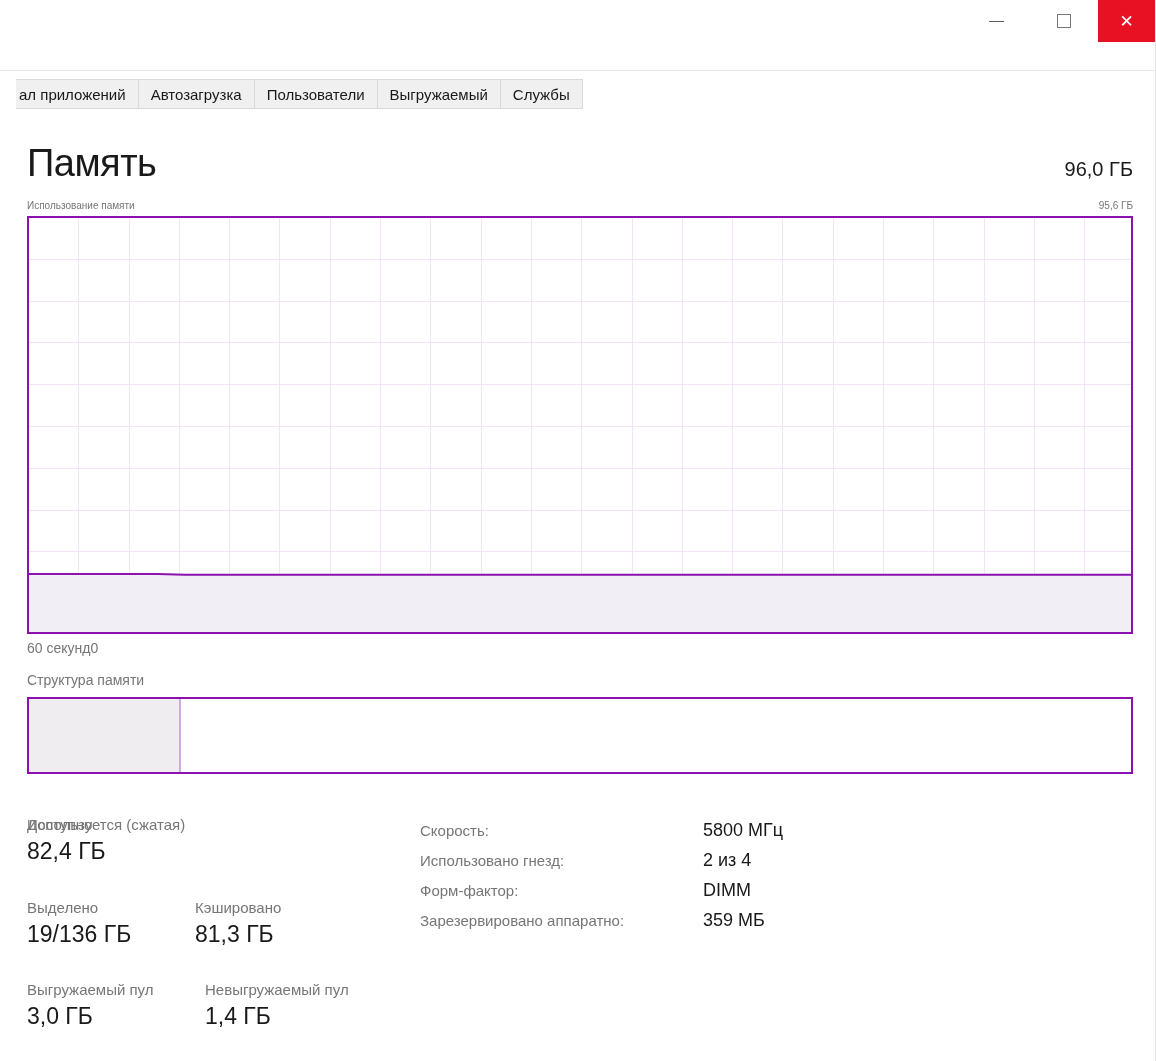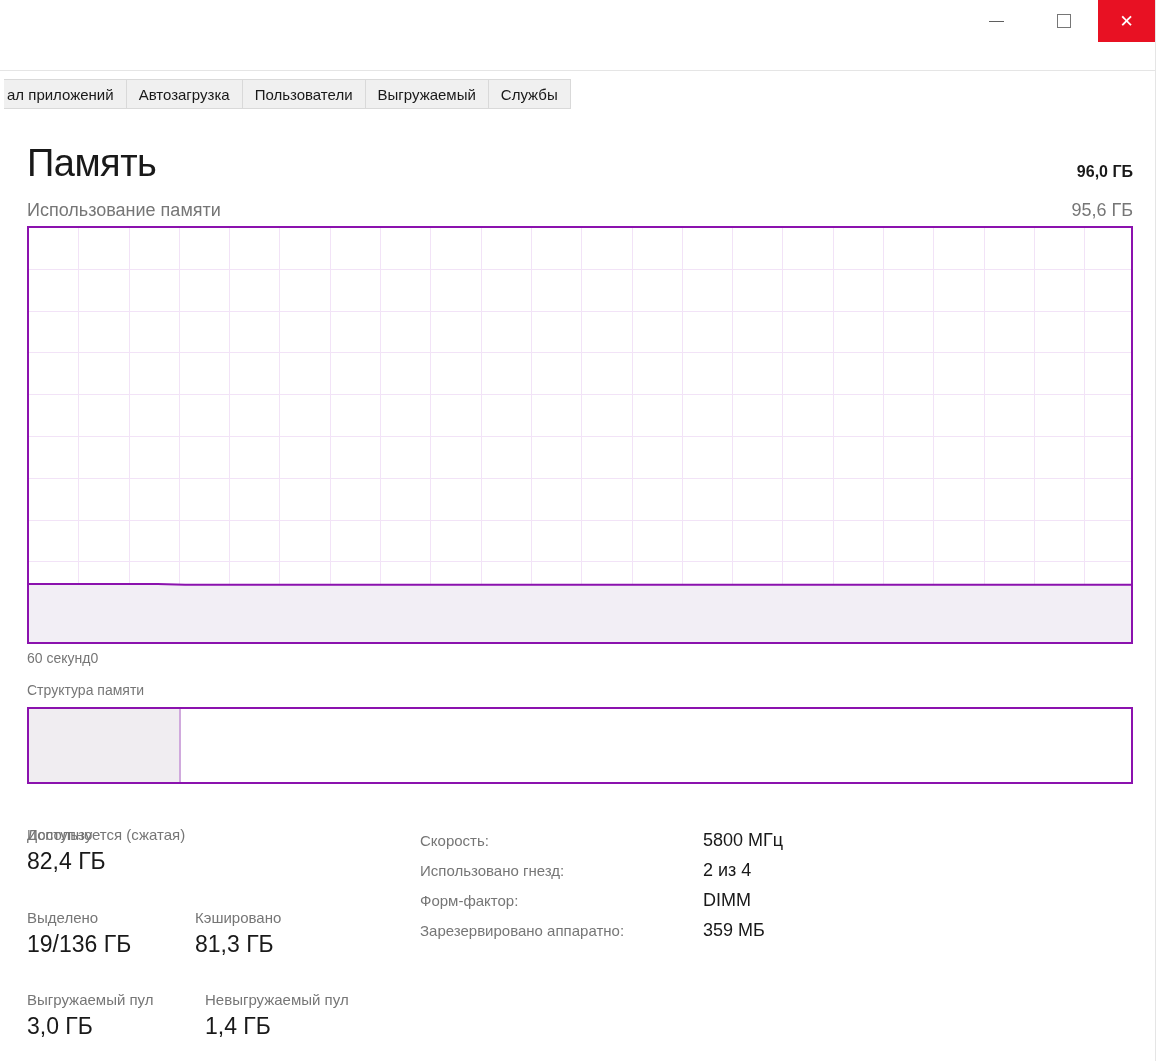--- a/index.html
+++ b/index.html
@@ -10,31 +10,31 @@
   
   .titlebar { position:absolute; top:0; left:0; right:0; height:70px; background:#fff; }
   .caption-buttons { position:absolute; top:0; right:0; display:flex; }
   .cap-btn { width:68px; height:42px; display:flex; align-items:center; justify-content:center; cursor:default; }
   .cap-btn.minimize span { display:block; width:15px; height:0; border-top:1px solid #5f5f5f; }
   .cap-btn.maximize span { display:block; width:14px; height:14px; border:1px solid #767676; }
   .cap-btn.close { width:57px; background:#e81123; color:#fff; font-size:17px; line-height:1; }
 
   
   .tabstrip { position:absolute; top:70px; left:0; right:0; height:38px; border-top:1px solid #e5e5e5; background:#fff; }
-  .tabs { position:absolute; top:8px; left:4px; display:flex; }
+  .tabs { position:absolute; top:8px; left:16px; display:flex; }
   .tab { height:30px; background:#f0f0f0; border:1px solid #d9d9d9; border-left:none;
          padding:0 12px; display:flex; align-items:center; font-size:15px; white-space:nowrap; }
   .tab:first-child { padding-left:3px; }
 
   
   .content { position:absolute; top:108px; left:27px; width:1106px; }
   .hdr { display:flex; justify-content:space-between; align-items:flex-end; margin-top:35px; }
   .page-title { font-size:38px; font-weight:400; letter-spacing:-.5px; line-height:1.1; }
-  .capacity { font-size:16px; font-weight:700; padding-bottom:4px; }
-  .subhdr { display:flex; justify-content:space-between; margin-top:15px; font-size:18px; color:#767676; }
+  .capacity { font-size:20px; font-weight:400; padding-bottom:4px; }
+  .subhdr { display:flex; justify-content:space-between; margin-top:15px; font-size:10px; color:#767676; }
 
   .graph { position:relative; margin-top:5px; height:418px; border:2px solid #8b12ae; background:
       repeating-linear-gradient(to right,  transparent 0 49.3px, #f2e3f7 49.3px 50.3px),
       repeating-linear-gradient(to bottom, transparent 0 40.8px, #f2e3f7 40.8px 41.8px), #fff; }
   .graph svg { position:absolute; inset:0; width:100%; height:100%; }
 
   .axisrow { display:flex; justify-content:flex-start; margin-top:6px; font-size:14px; color:#767676; }
   .comp-label { margin-top:16px; font-size:14px; color:#767676; }
   .composition { position:relative; margin-top:9px; height:77px; border:2px solid #8b12ae; background:#fff; display:flex; }
   .comp-used { height:100%; background:#f0edf1; border-right:2px solid #d0a9dd; }

